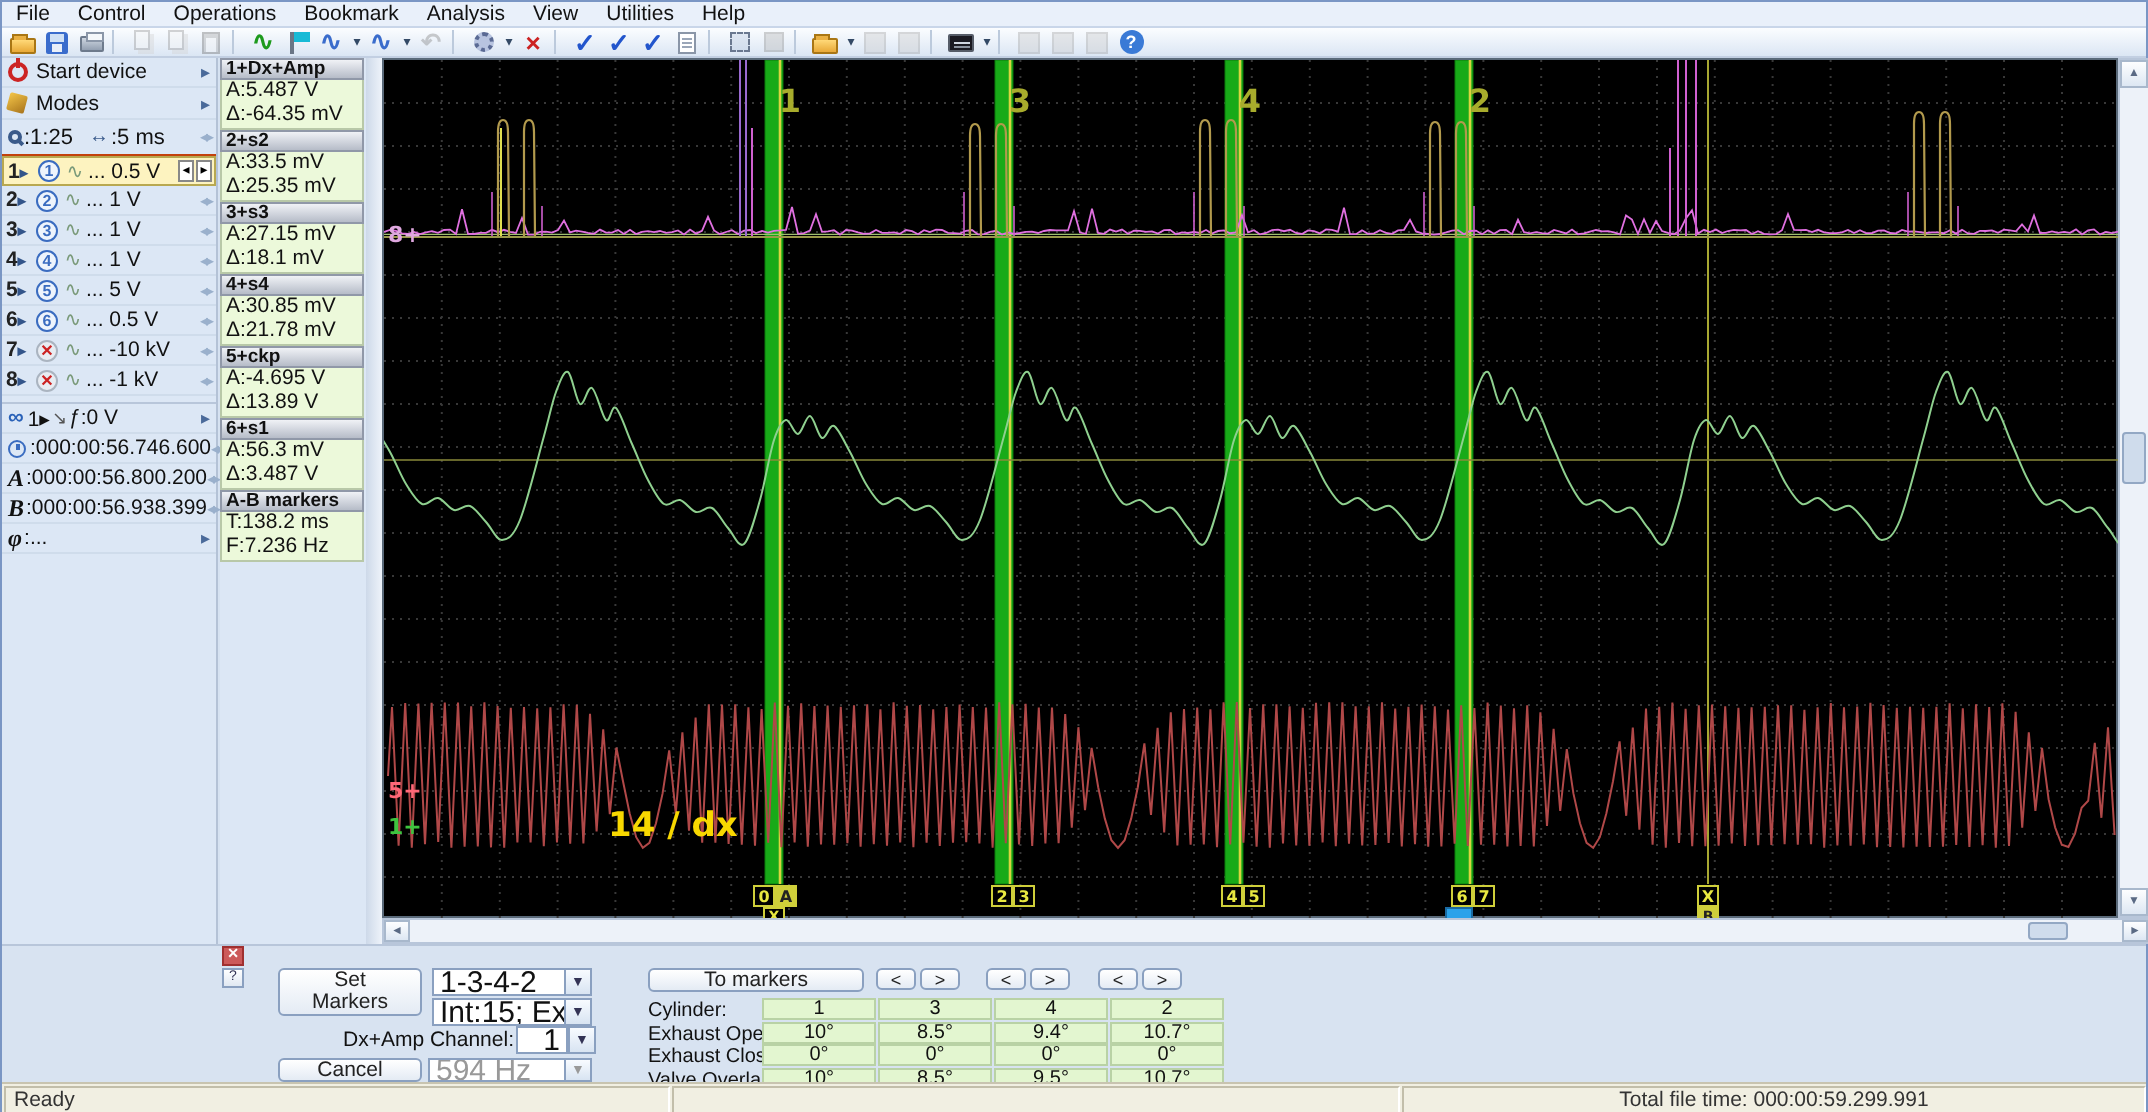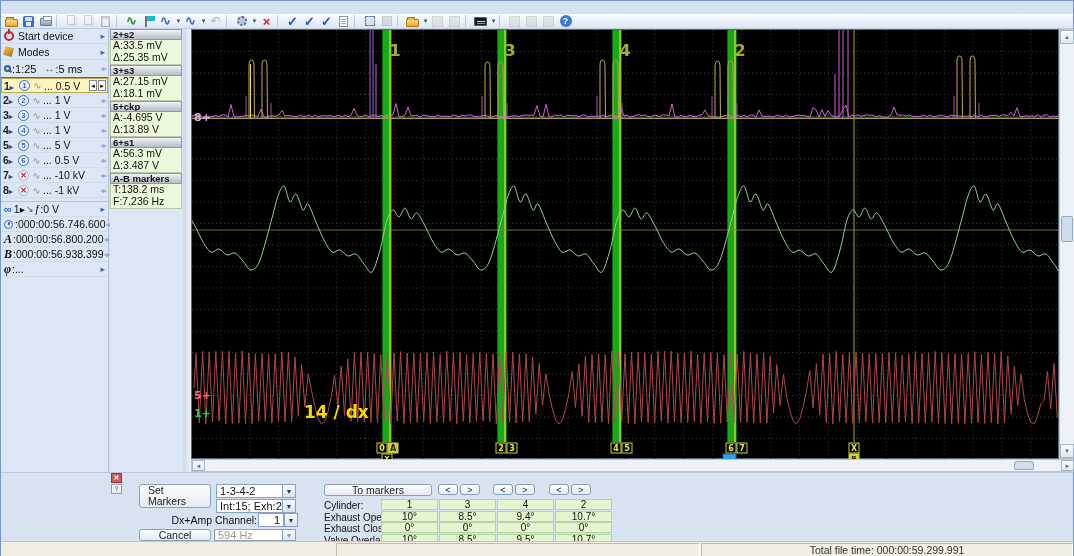--- a/index.html
+++ b/index.html
@@ -94,38 +94,48 @@
   .v-up { left:0; top:0; width:14px; height:14px; } .v-dn { left:0; bottom:0; width:14px; height:14px; }
   .h-lf { left:0; top:0; width:13px; height:11px; } .h-rt { right:0; top:0; width:13px; height:11px; }
   .v-thumb { position:absolute; left:1px; top:186px; width:12px; height:26px; background:#cfdcec; border:1px solid #93a8c4; border-radius:2px; }
   .h-thumb { position:absolute; left:822px; top:1px; width:20px; height:9px; background:#cfdcec; border:1px solid #93a8c4; border-radius:2px; }
 
   
   #bottom-panel { position:absolute; left:0; top:471px; width:100%; height:69px; background:#d8e3f1; border-top:1px solid #b8c6da; }
   .mini-btn { position:absolute; width:11px; height:10px; border:1px solid #8aa0c0; background:linear-gradient(#fff,#e0e8f2); font-size:7px; line-height:8px; text-align:center; }
   #bp-close { left:110px; top:0px; color:#fff; background:#cc5a5a; border-color:#a03030; font-weight:bold; }
   #bp-help { left:110px; top:11px; color:#335; }
-  .btn { position:absolute; background:linear-gradient(#ffffff,#e4ebf4); border:1px solid #8aa0c0; border-radius:3px; font-size:10.5px; color:#222; display:flex; align-items:center; justify-content:center; text-align:left; }
+  .btn { position:absolute; background:linear-gradient(#ffffff,#e4ebf4); border:1px solid #8aa0c0; border-radius:3px; font-size:10.5px; color:#222; display:flex; align-items:center; justify-content:center; text-align:center; }
   .combo { position:absolute; background:#fff; border:1px solid #8aa0c0; display:flex; align-items:stretch; }
-  .combo .val { flex:1; padding:0 3px; font-size:11px; display:flex; align-items:center; white-space:nowrap; overflow:hidden; }
+  .combo .val { flex:1; padding:0 3px; font-size:15px; display:flex; align-items:center; white-space:nowrap; overflow:hidden; }
   .combo .cdd { width:13px; background:linear-gradient(#f8fbff,#d8e4f2); border-left:1px solid #8aa0c0; display:flex; align-items:center; justify-content:center; font-size:7px; color:#335; }
   .combo.disabled .val { color:#999; } .combo.disabled .cdd { color:#999; }
   #bp-label { position:absolute; left:160px; top:513px; width:96px; text-align:right; font-size:10.5px; }
   .tlabel { position:absolute; font-size:10px;text-align:right; }
   .tcell { position:absolute; background:#e3f6d0; border:1px solid #b9d2a5; font-size:10px; text-align:center; line-height:10px; }
 
   
   #statusbar { position:absolute; left:0; top:540px; width:100%; height:16px; background:#f1efe2; border-top:1px solid #c8c4b0; }
   .sb-panel { position:absolute; top:1px; height:14px; border:1px solid; border-color:#c2beaa #fff #fff #c2beaa; font-size:10.5px; color:#333; display:flex; align-items:center; padding:0 4px; }
 </style>
 </head>
 <body>
 
 <div id="app">
 
+  <div id="menubar">
+    <span class="mi">File</span>
+    <span class="mi">Control</span>
+    <span class="mi">Operations</span>
+    <span class="mi">Bookmark</span>
+    <span class="mi">Analysis</span>
+    <span class="mi">View</span>
+    <span class="mi">Utilities</span>
+    <span class="mi">Help</span>
+  </div>
 
   <div id="toolbar">
       <span class="tb">
         <span class="s-folder"></span>
       </span>
       <span class="tb">
         <span class="s-save"></span>
       </span>
       <span class="tb">
         <span class="s-print"></span>
@@ -324,31 +334,45 @@
           <div class="sb-row r-time">
             <span class="pref">φ</span>
             <span class="lbl">:...</span>
             <span class="arr">▸</span>
           </div>
         </div>
     </div>
 
     <div id="measure-col">
         <div class="mbox">
+          <div class="mhead">1+Dx+Amp</div>
+          <div class="mbody">
+            <div class="mline">A:5.487 V</div>
+            <div class="mline">Δ:-64.35 mV</div>
+          </div>
+        </div>
+        <div class="mbox">
           <div class="mhead">2+s2</div>
           <div class="mbody">
             <div class="mline">A:33.5 mV</div>
             <div class="mline">Δ:25.35 mV</div>
           </div>
         </div>
         <div class="mbox">
           <div class="mhead">3+s3</div>
           <div class="mbody">
             <div class="mline">A:27.15 mV</div>
             <div class="mline">Δ:18.1 mV</div>
+          </div>
+        </div>
+        <div class="mbox">
+          <div class="mhead">4+s4</div>
+          <div class="mbody">
+            <div class="mline">A:30.85 mV</div>
+            <div class="mline">Δ:21.78 mV</div>
           </div>
         </div>
         <div class="mbox">
           <div class="mhead">5+ckp</div>
           <div class="mbody">
             <div class="mline">A:-4.695 V</div>
             <div class="mline">Δ:13.89 V</div>
           </div>
         </div>
         <div class="mbox">
@@ -511,18 +535,21 @@
         <div class="tcell" style="left: 554px; top: 49px; width: 57px; height: 11px;">0°</div>
         <div class="tlabel" style="left: 323px; top: 61.5px;">Valve Overlap:</div>
         <div class="tcell" style="left: 380px; top: 60.5px; width: 57px; height: 11px;">10°</div>
         <div class="tcell" style="left: 438px; top: 60.5px; width: 57px; height: 11px;">8.5°</div>
         <div class="tcell" style="left: 496px; top: 60.5px; width: 57px; height: 11px;">9.5°</div>
         <div class="tcell" style="left: 554px; top: 60.5px; width: 57px; height: 11px;">10.7°</div>
       </div>
   </div>
 
   <div id="statusbar">
+    <div class="sb-panel" style="left:1px;width:333px;">
+        <span>Ready</span>
+      </div>
     <div class="sb-panel" style="left:335px;width:364px;"></div>
     <div class="sb-panel" style="left:700px;width:372px;justify-content:center;">
         <span>Total file time: 000:00:59.299.991</span>
       </div>
   </div>
 </div>
 
 </body></html>

